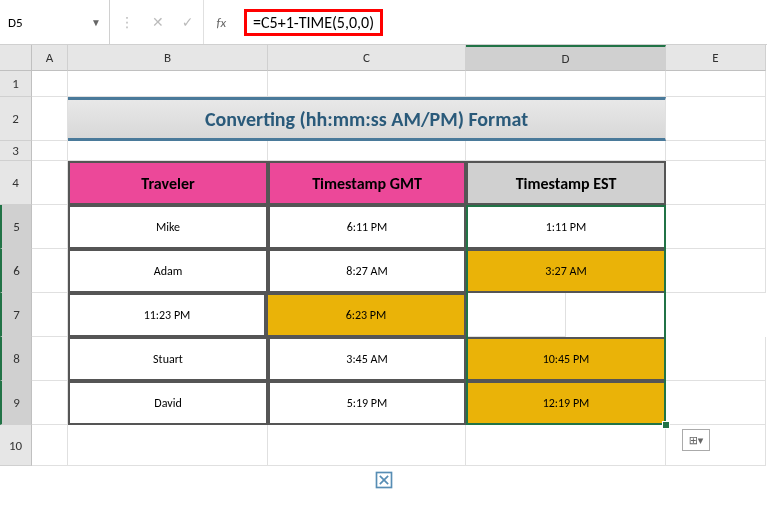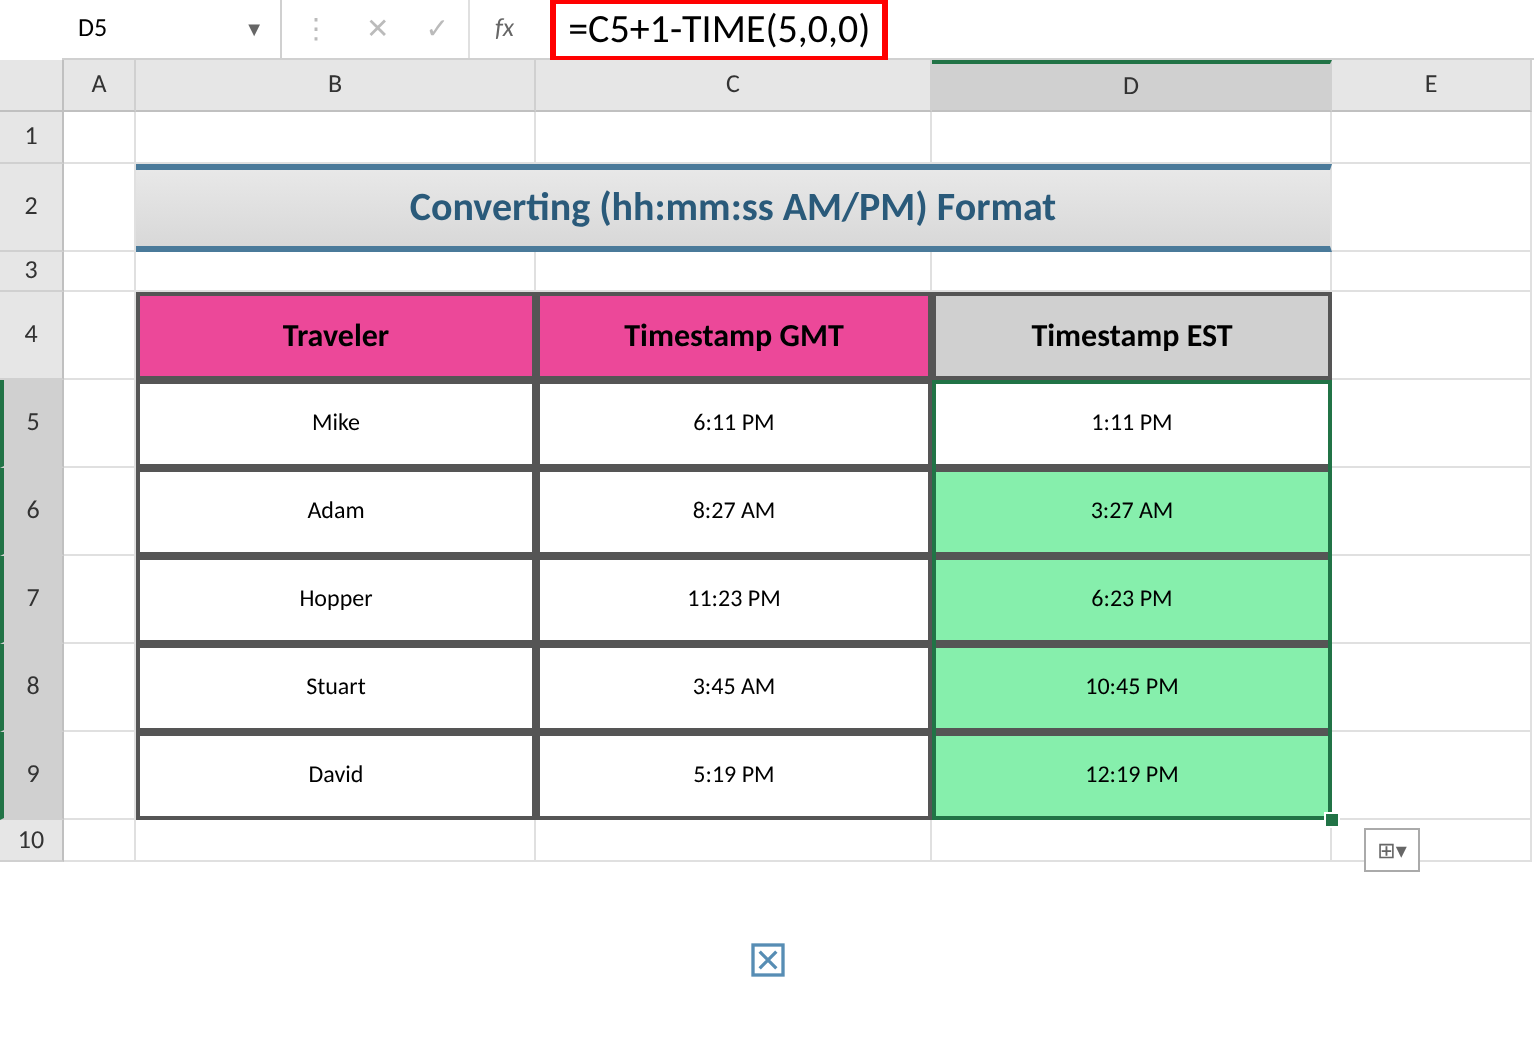--- a/index.html
+++ b/index.html
@@ -1,26 +1,26 @@
 <!DOCTYPE html>
 <html><head>
   <meta charset="utf-8">
   <style>
     * { box-sizing: border-box; margin: 0; padding: 0; }
     body { font-family: 'Segoe UI', Calibri, sans-serif; background: #fff; width: 767px; height: 528px; overflow: hidden; position: relative; }
     
-    .formula-bar { display: flex; align-items: center; height: 30px; border-bottom: 1px solid #d0d0d0; background: #fff; margin-left: 31px; }
+    .formula-bar { display: flex; align-items: center; height: 45px; border-bottom: 1px solid #d0d0d0; background: #fff; }
     .name-box { width: 110px; display: flex; align-items: center; justify-content: space-between; padding: 0 8px; border-right: 1px solid #d0d0d0; height: 100%; font-size: 13px; }
     .name-box-text { font-weight: normal; }
     .name-box-arrow { color: #666; font-size: 10px; }
     .fb-btn-group { display: flex; align-items: center; height: 100%; padding: 0 10px; gap: 18px; border-right: 1px solid #e0e0e0; }
     .fb-btn { color: #bbb; font-size: 14px; }
     .fx-label { font-style: italic; font-size: 13px; color: #666; padding: 0 12px; }
     .formula-input { flex: 1; padding: 0 6px; height: 100%; display: flex; align-items: center; }
-    .formula-highlight { border: 3px solid #ff0000; padding: 1px 6px; font-size: 20px; color: #000; background: #fff; }
+    .formula-highlight { border: 3px solid #ff0000; padding: 1px 6px; font-size: 16px; color: #000; background: #fff; }
     
     .sheet { display: flex; }
     .row-headers { display: flex; flex-direction: column; width: 32px; }
     .row-header { background: #e6e6e6; border-right: 1px solid #c0c0c0; border-bottom: 1px solid #d0d0d0; display: flex; align-items: center; justify-content: center; font-size: 13px; color: #333; }
     .row-header.active { background: #d0d0d0; border-left: 2px solid #217346; }
     .corner { height: 26px; background: #e6e6e6; border-right: 1px solid #c0c0c0; border-bottom: 1px solid #c0c0c0; }
     
     .grid { flex: 1; }
     .col-headers { display: flex; height: 26px; }
     .col-header { background: #e6e6e6; border-right: 1px solid #d0d0d0; border-bottom: 1px solid #c0c0c0; display: flex; align-items: center; justify-content: center; font-size: 13px; color: #333; }
@@ -33,28 +33,28 @@
     
     .cells { position: relative; }
     .row { display: flex; }
     .cell { border-right: 1px solid #e0e0e0; border-bottom: 1px solid #e0e0e0; display: flex; align-items: center; justify-content: center; font-size: 12px; color: #000; background: #fff; }
     
     .r1 { height: 26px; }
     .r2 { height: 44px; }
     .r3 { height: 20px; }
     .r4 { height: 44px; }
     .r5, .r6, .r7, .r8, .r9 { height: 44px; }
-    .r10 { height: 21px; }
+    .r10 { height: 41px; }
     
     .title-cell { background: linear-gradient(#e8e8e8, #d8d8d8); font-size: 20px; font-weight: bold; color: #2a5a7a; border-top: 3px solid #4a7a9a; border-bottom: 3px solid #4a7a9a; justify-content: center; }
     
     .header-cell { background: #ec4899; font-weight: bold; font-size: 16px; border: 2px solid #555; }
     .data-cell { border: 2px solid #555; background: #fff; }
     .est-header { background: #d0d0d0; }
-    .est-data { background: #86efac; }
+    .est-data { background: #eab308; }
     .est-first { background: #fff; }
     
     .selection-border { position: absolute; border: 2px solid #217346; pointer-events: none; }
     .fill-handle { position: absolute; width: 8px; height: 8px; background: #217346; border: 1px solid #fff; }
     .paste-options { position: absolute; width: 28px; height: 22px; background: #fff; border: 1px solid #aaa; display: flex; align-items: center; justify-content: center; font-size: 11px; color: #666; }
     
     .watermark { position: absolute; bottom: 38px; left: 50%; transform: translateX(-50%); display: flex; align-items: center; gap: 6px; color: #3a7aa8; font-size: 15px; opacity: 0.85; }
     .watermark-icon { width: 20px; height: 20px; }
     .watermark-sub { font-size: 9px; letter-spacing: 1px; color: #888; }
   </style>
@@ -137,21 +137,20 @@
       </div>
       <div class="row r6">
         <div class="cell col-A"></div>
         <div class="cell col-B data-cell">Adam</div>
         <div class="cell col-C data-cell">8:27 AM</div>
         <div class="cell col-D data-cell est-data">3:27 AM</div>
         <div class="cell col-E"></div>
       </div>
       <div class="row r7">
         <div class="cell col-A"></div>
-        <div class="cell col-B data-cell">Hopper</div>
         <div class="cell col-C data-cell">11:23 PM</div>
         <div class="cell col-D data-cell est-data">6:23 PM</div>
         <div class="cell col-E"></div>
       </div>
       <div class="row r8">
         <div class="cell col-A"></div>
         <div class="cell col-B data-cell">Stuart</div>
         <div class="cell col-C data-cell">3:45 AM</div>
         <div class="cell col-D data-cell est-data">10:45 PM</div>
         <div class="cell col-E"></div>

